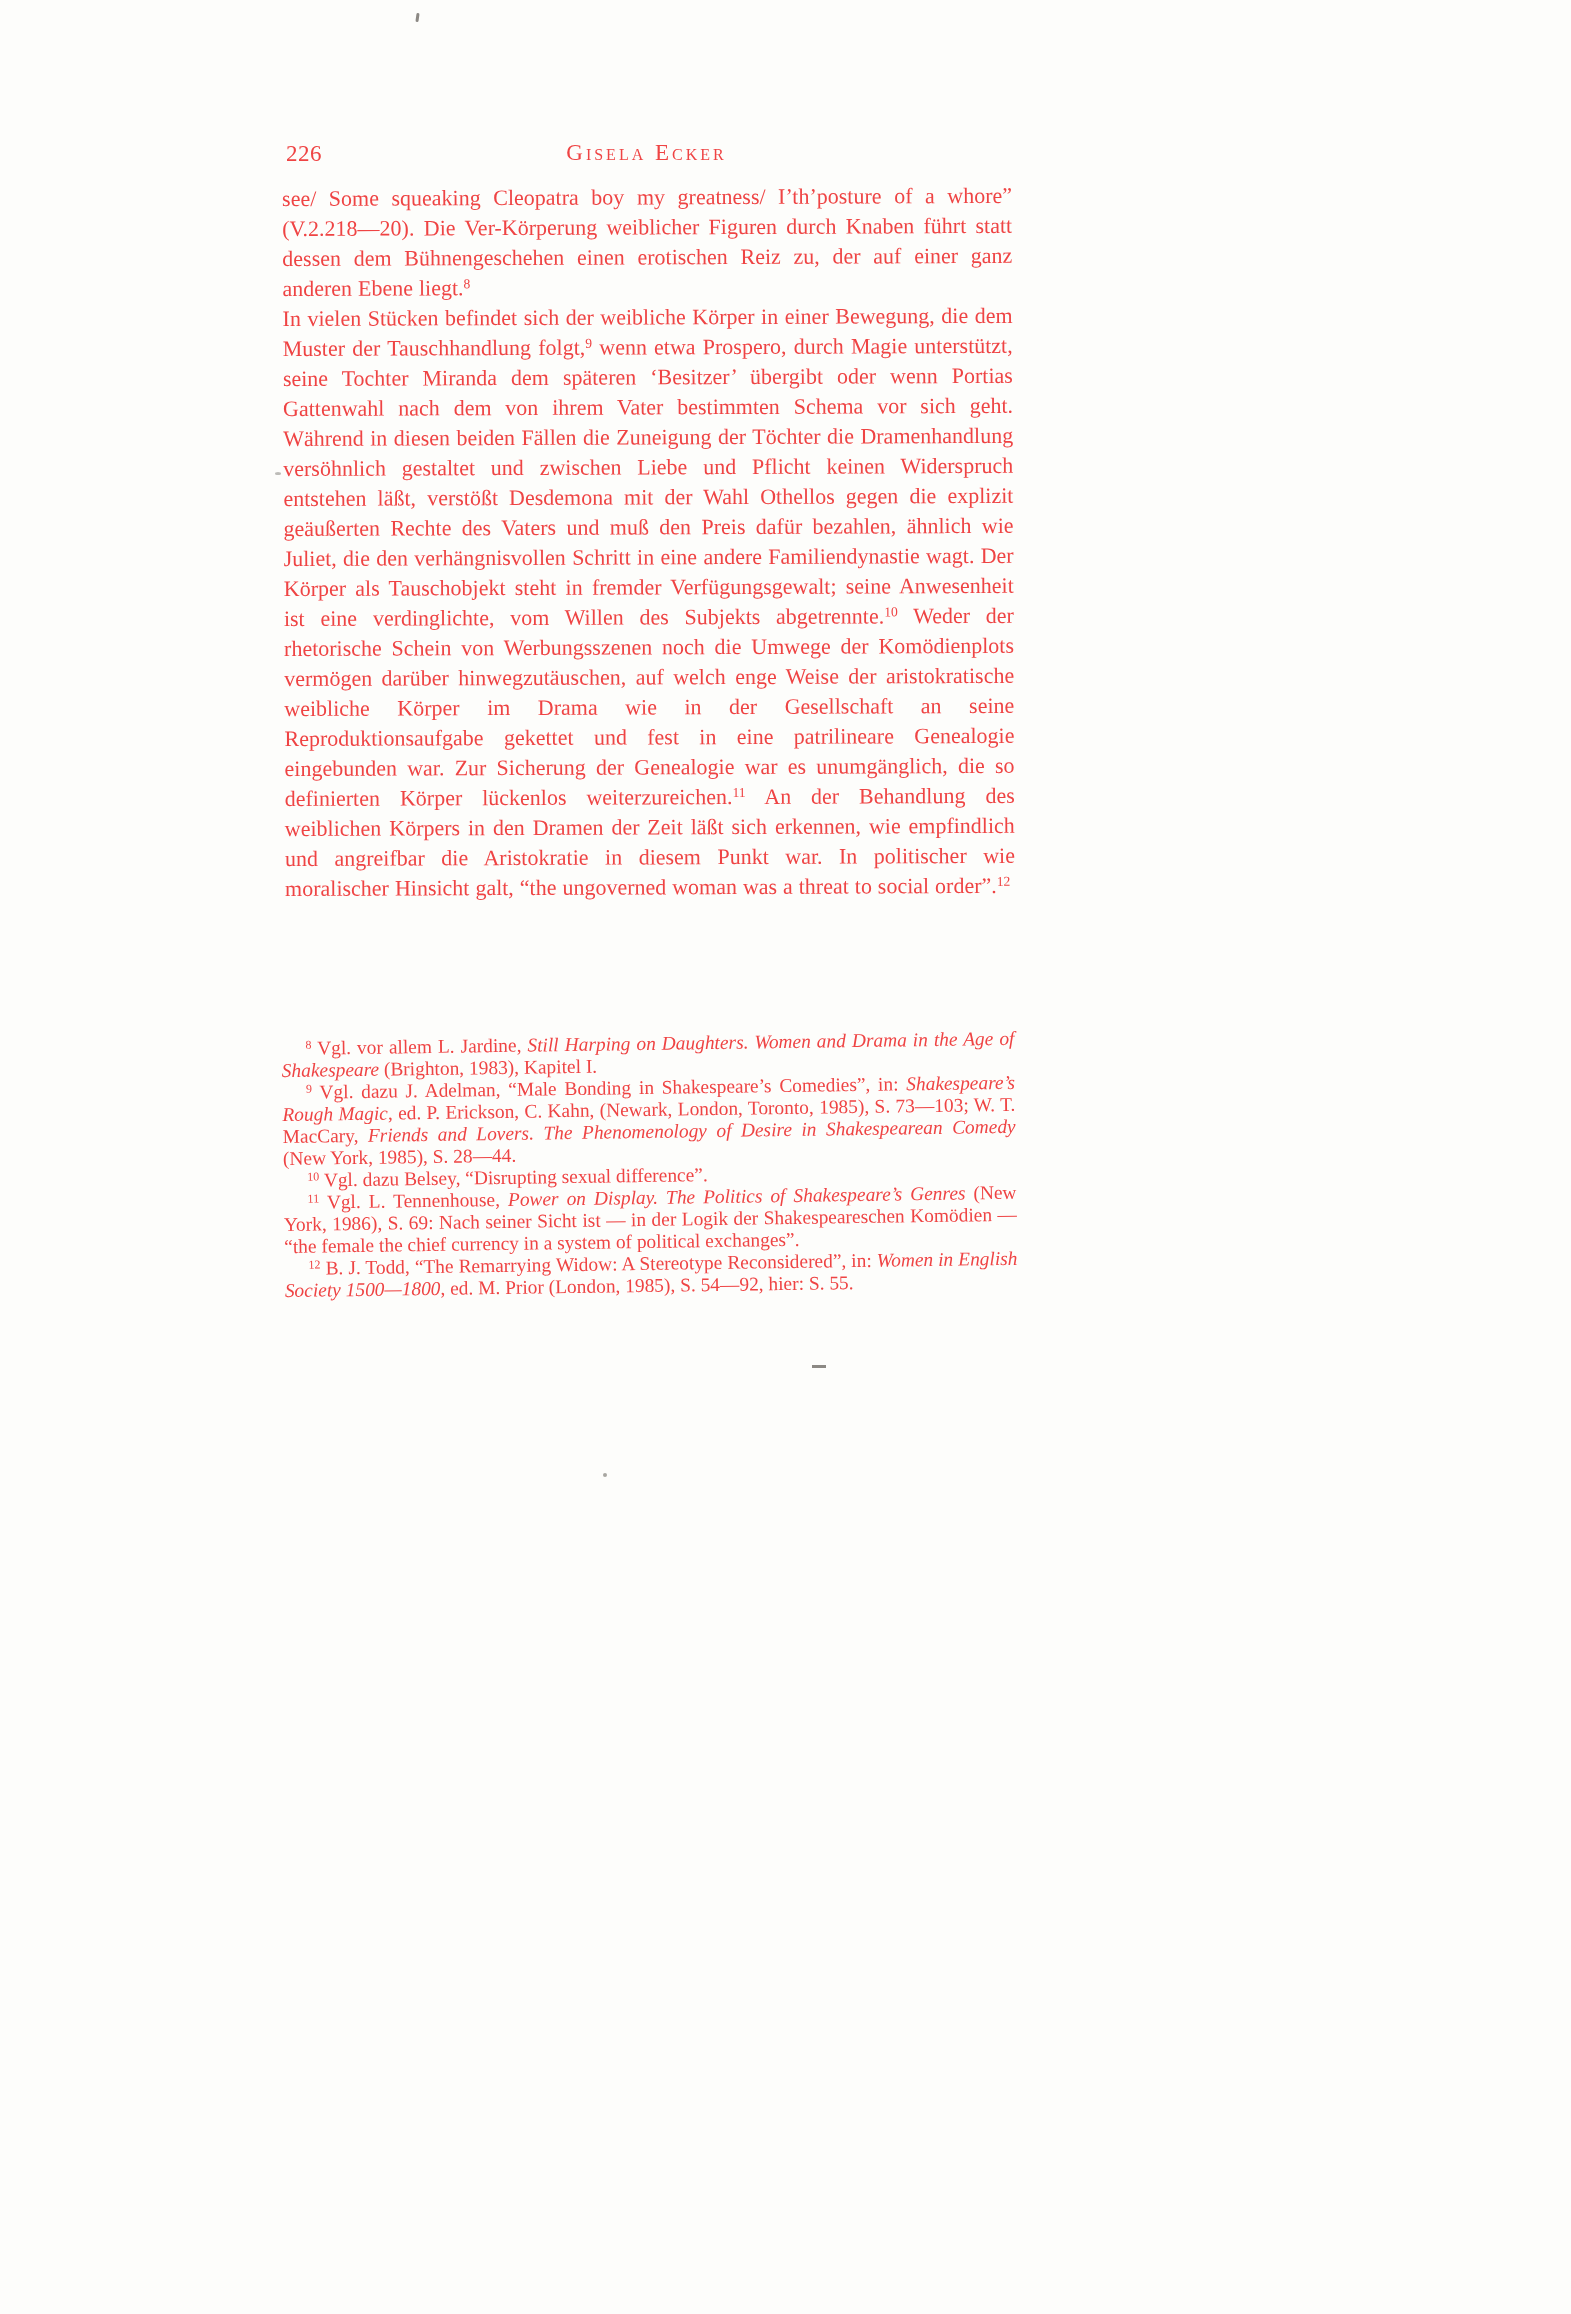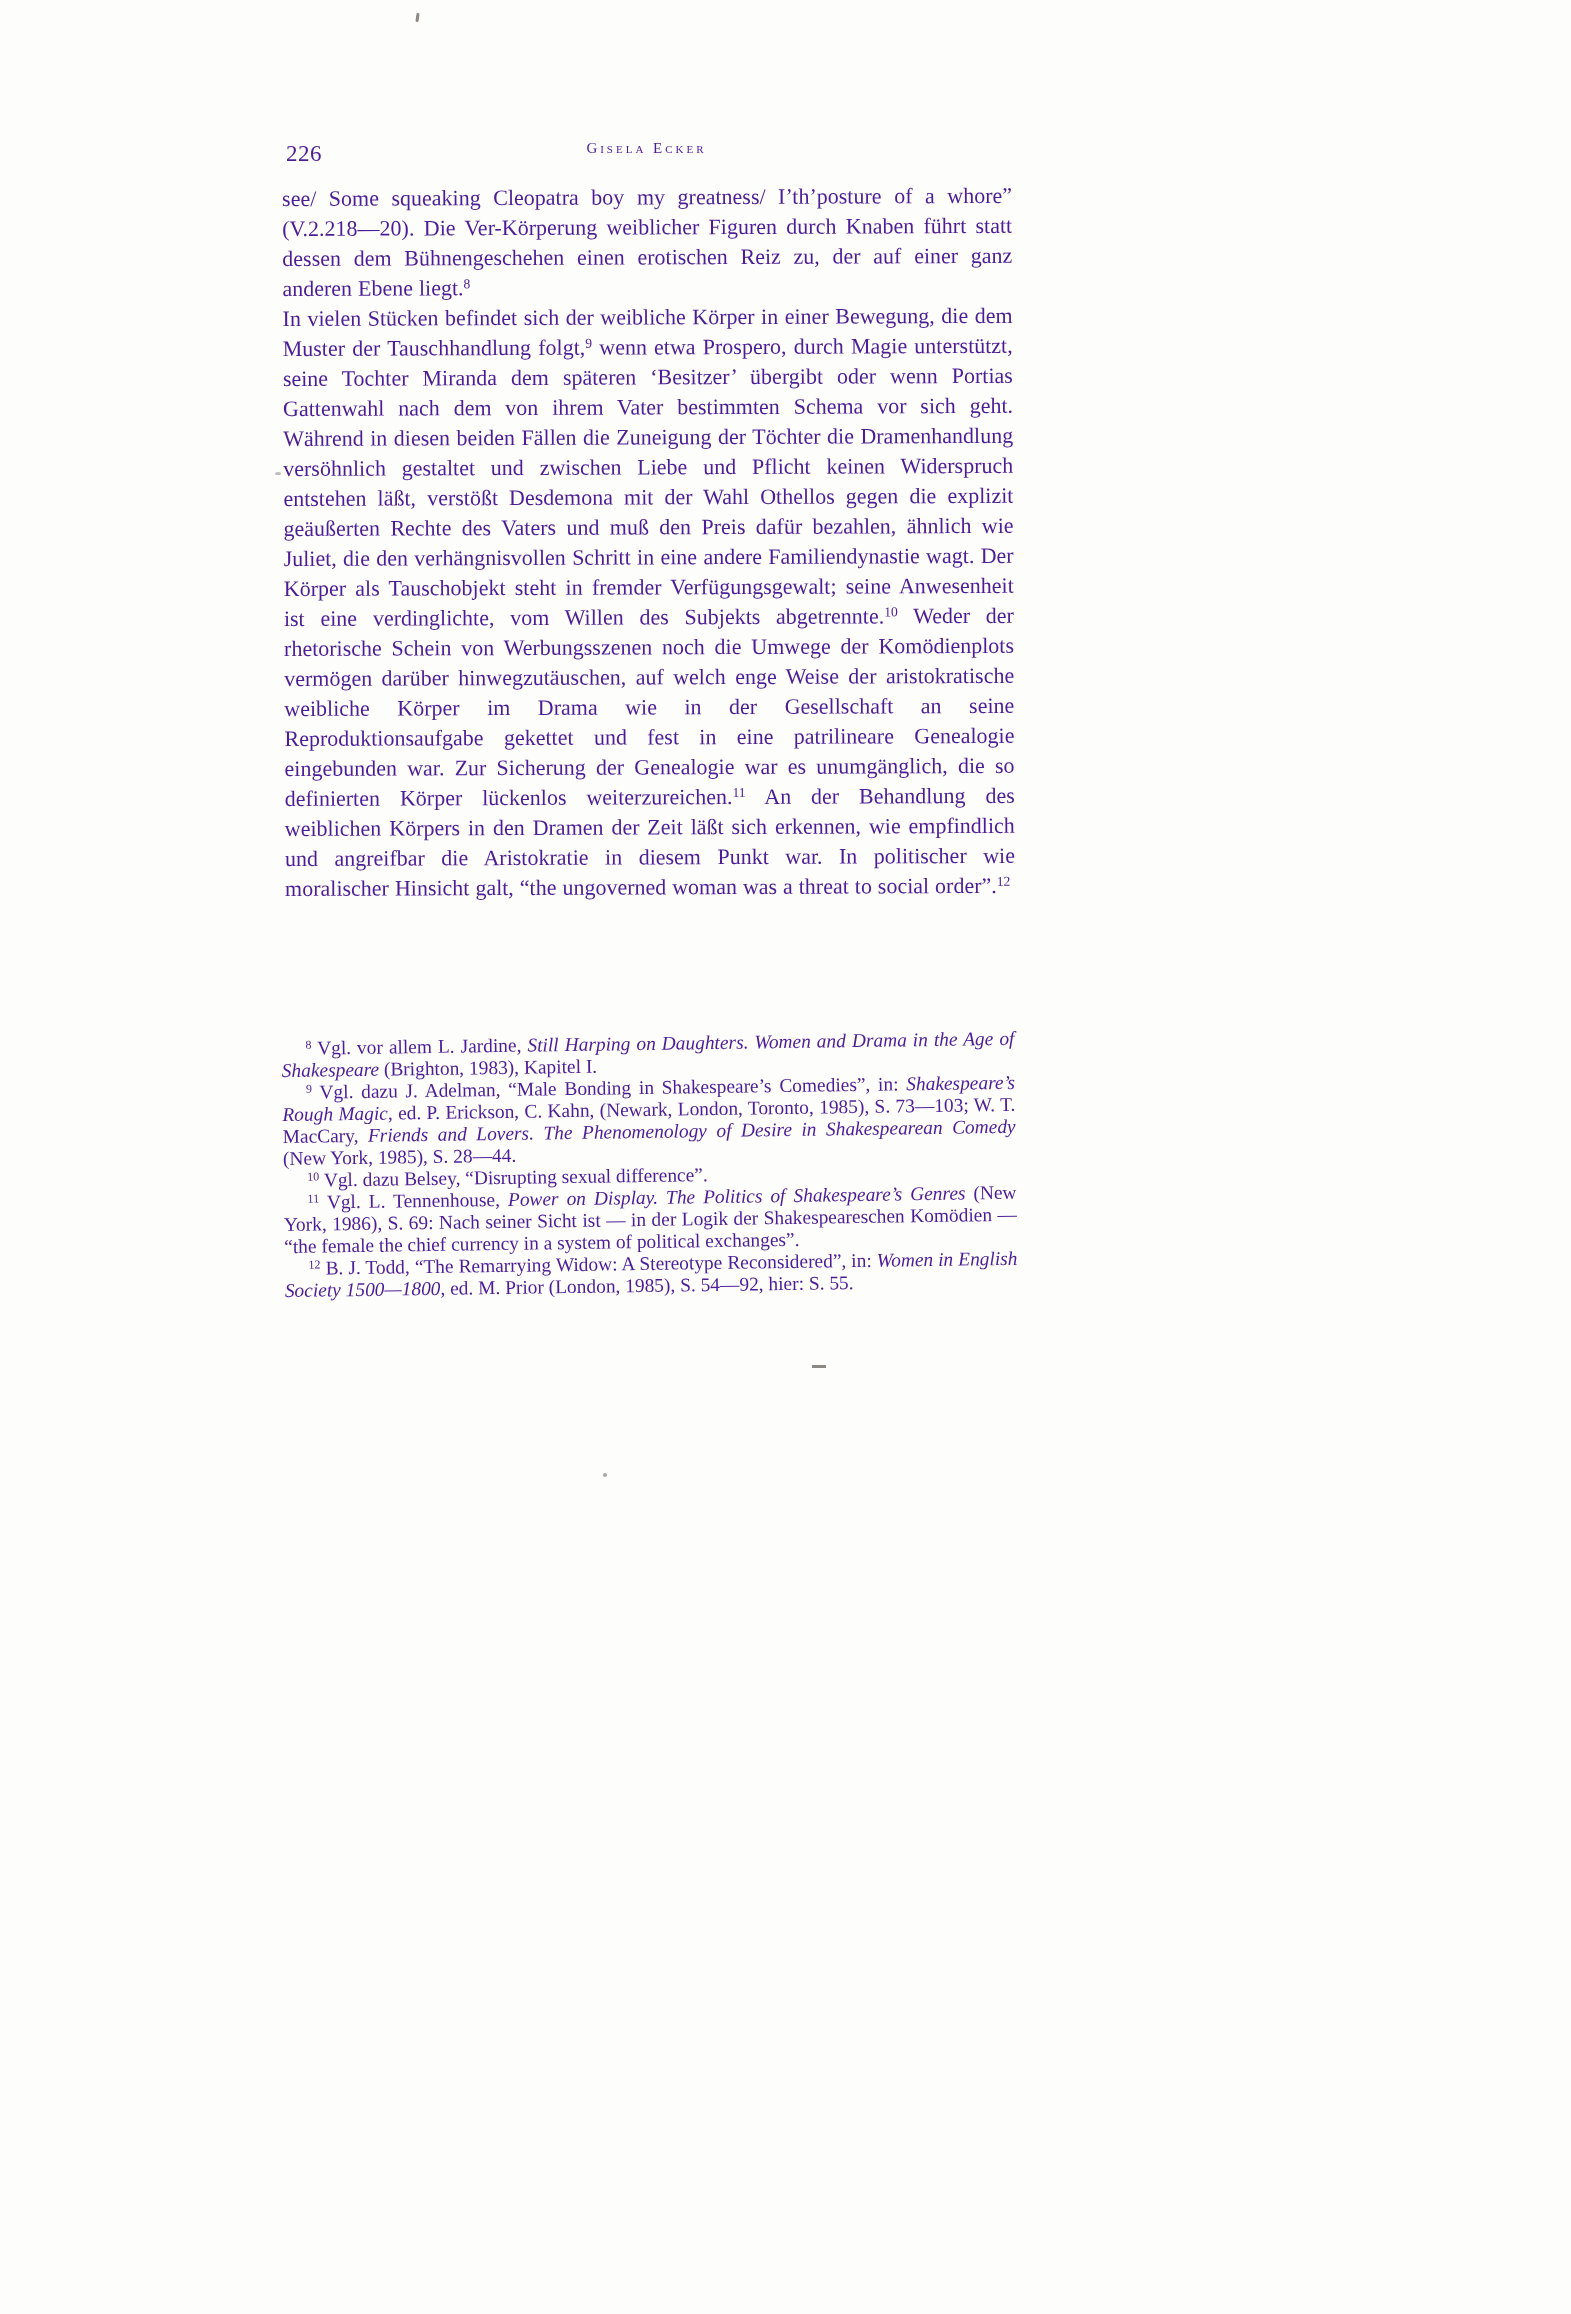--- a/index.html
+++ b/index.html
@@ -3,34 +3,34 @@
 <meta charset="utf-8">
 <style>
   * { margin: 0; padding: 0; box-sizing: border-box; }
   html, body { width: 1571px; height: 2315px; }
   body { background: #fdfdfb; overflow: hidden; }
   .page {
     position: relative;
     width: 1571px; height: 2315px;
     background: #fdfdfb;
     font-family: "Liberation Serif", "DejaVu Serif", serif;
-    color: #4c1d95;
+    color: #ef4444;
   }
   .pagenum {
     position: absolute;
     left: 286px; top: 141px;
     font-size: 23px;
     letter-spacing: 0.5px;
   }
   .header {
     position: absolute;
     left: 282px; top: 140px;
     width: 729px;
     text-align: center;
-    font-size: 15px;
+    font-size: 23px;
     font-variant: small-caps;
     letter-spacing: 3px;
   }
   .body-block {
     position: absolute;
     left: 282px; top: 184px;
     width: 730px;
     transform: rotate(-0.25deg);
     transform-origin: 0 0;
   }

